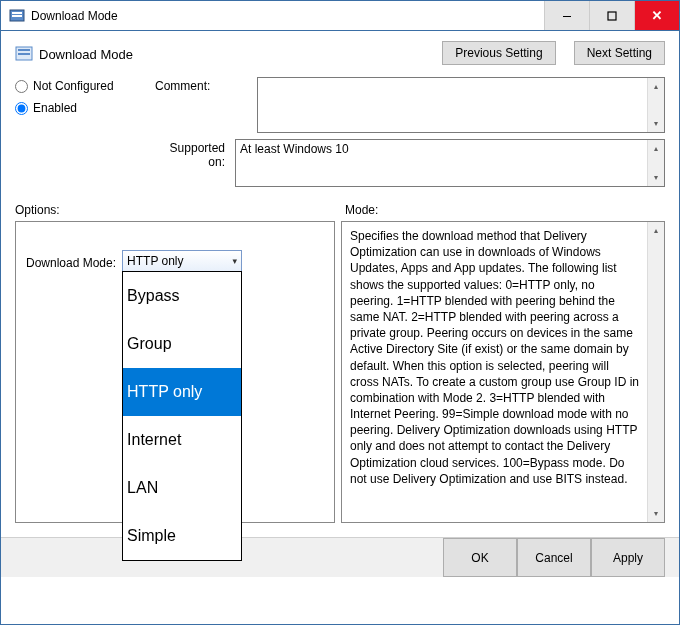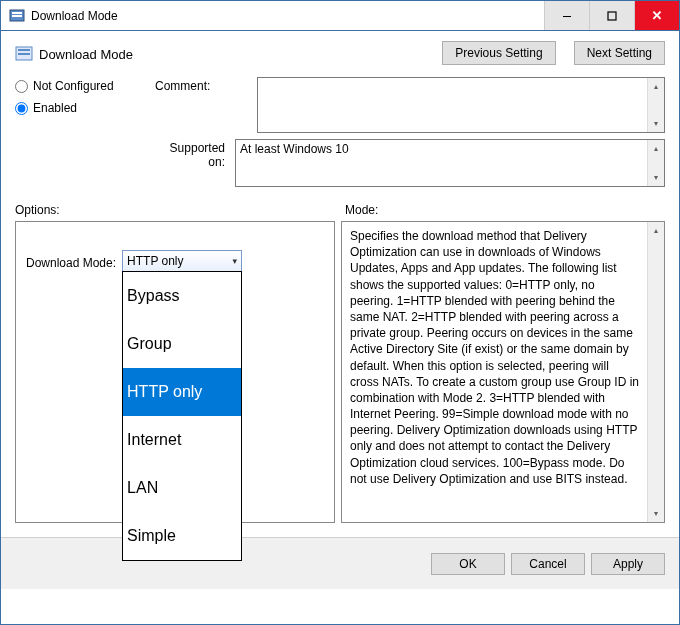--- a/index.html
+++ b/index.html
@@ -159,28 +159,26 @@
     .combo-item {
       padding: 15px 4px;
       font-size: 16px;
       cursor: pointer;
     }
     .combo-item.selected {
       background: #0078d7;
       color: #fff;
     }
     .footer {
-      height: 52px;
+      height: 40px;
       background: #f0f0f0;
       border-top: 1px solid #d0d0d0;
       display: flex;
       justify-content: flex-end;
-      align-items: center;
       padding-right: 14px;
-      gap: 6px;
       margin-top: 8px;
     }
     .footer-btn {
       background: #e1e1e1;
       border: 1px solid #adadad;
       padding: 3px 0;
       width: 74px;
       font-size: 12px;
       cursor: pointer;
     }

